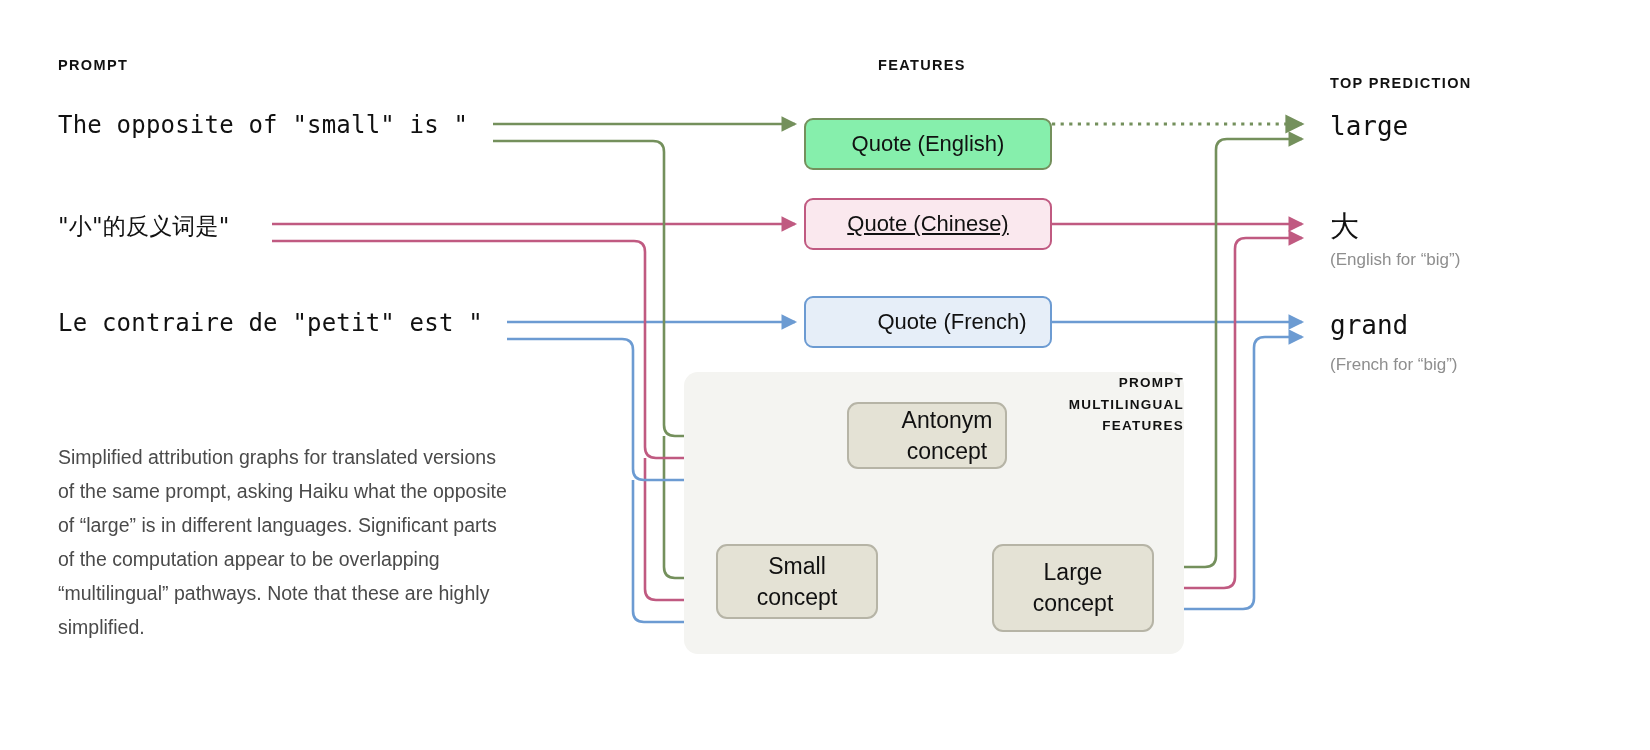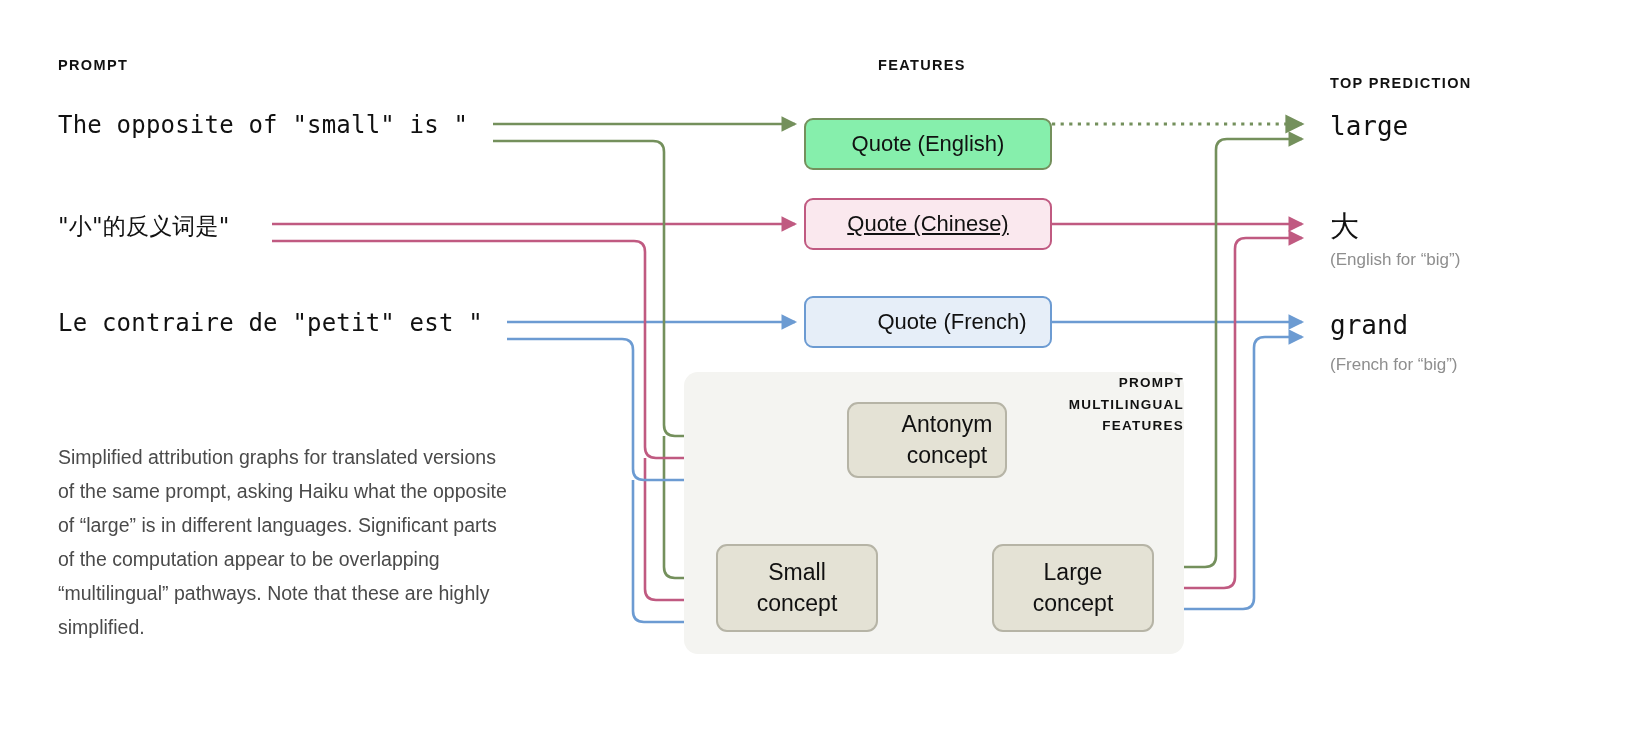--- a/index.html
+++ b/index.html
@@ -113,27 +113,27 @@
   <div class="fbox en" style="left:804px;top:98px;width:248px;height:52px;">
     <span>Quote (English)</span>
   </div>
   <div class="fbox zh" style="left:804px;top:198px;width:248px;height:52px;">
     <span>Quote (Chinese)</span>
   </div>
   <div class="fbox fr" style="left:804px;top:296px;width:248px;height:52px;padding-left:48px;">
     <span>Quote (French)</span>
   </div>
 
-  <div class="cbox" style="left:847px;top:402px;width:160px;height:76px;padding-left:40px;">
+  <div class="cbox" style="left:847px;top:402px;width:160px;height:67px;padding-left:40px;">
     <div>
       <div>Antonym</div>
       <div>concept</div>
     </div>
   </div>
-  <div class="cbox" style="left:716px;top:544px;width:162px;height:88px;">
+  <div class="cbox" style="left:716px;top:544px;width:162px;height:75px;">
     <div>
       <div>Small</div>
       <div>concept</div>
     </div>
   </div>
   <div class="cbox" style="left:992px;top:544px;width:162px;height:88px;">
     <div>
       <div>Large</div>
       <div>concept</div>
     </div>

